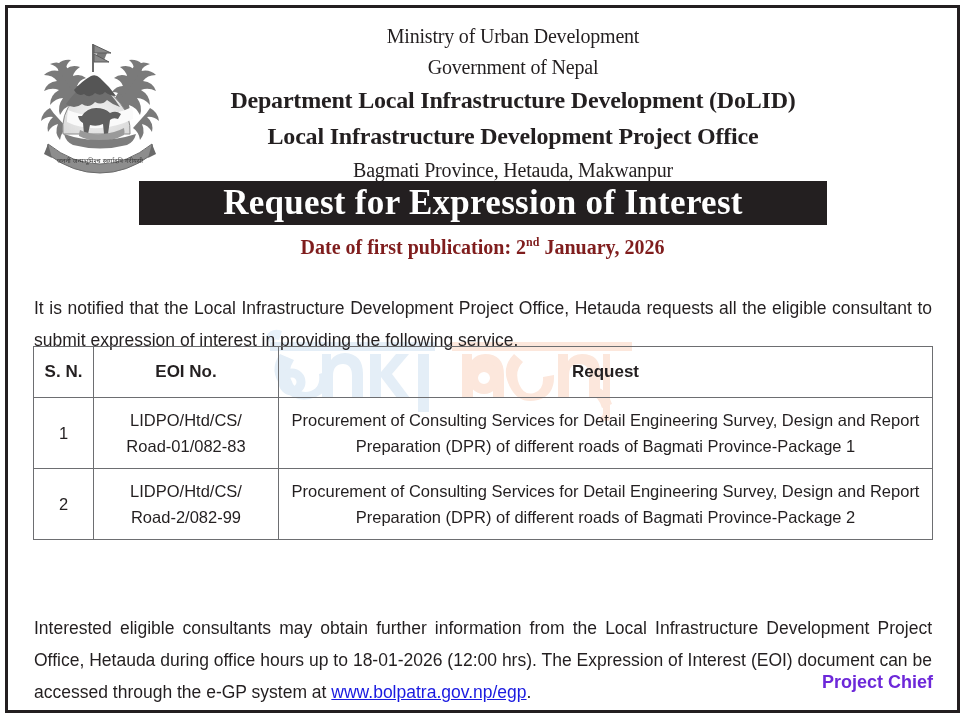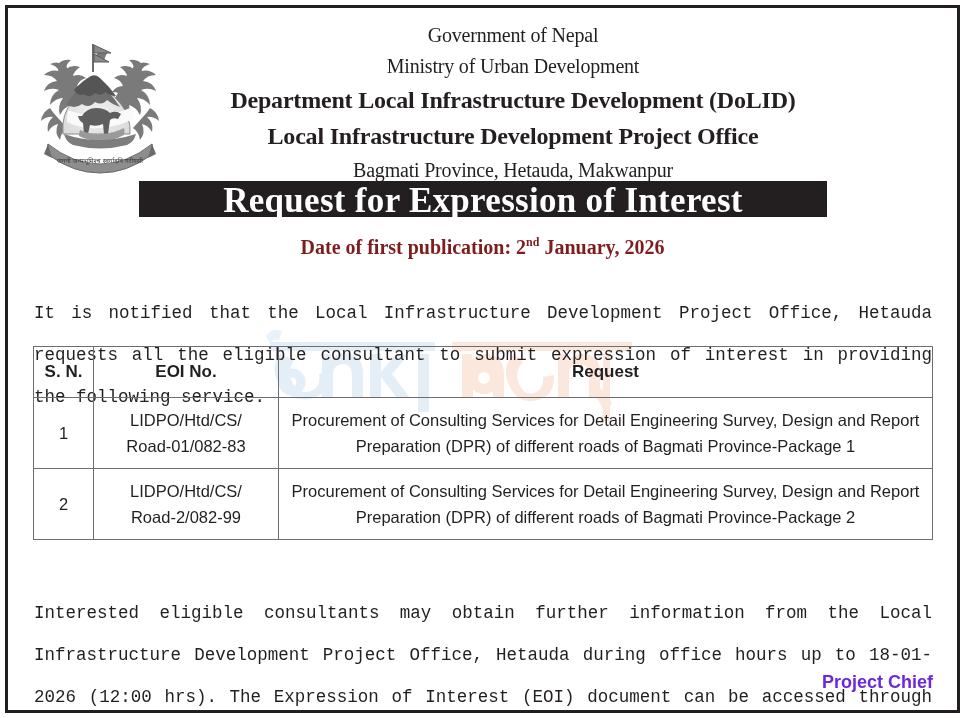--- a/index.html
+++ b/index.html
@@ -103,23 +103,24 @@
     font-size: 20px;
     line-height: 33px;
   }
 
   
   #title-band {
     position: absolute;
     left: 131px;
     top: 173px;
     width: 688px;
-    height: 36px;
+    height: 44px;
     background: #231f20;
     display: flex;
+    align-items: center;
     justify-content: center;
   }
   #title-text {
     font-family: "Liberation Serif", serif;
     font-weight: bold;
     font-size: 35px;
     color: #ffffff;
     letter-spacing: 0.3px;
     line-height: 40px;
   }
@@ -137,35 +138,35 @@
   }
   #pubdate sup {
     font-size: 12px;
     vertical-align: super;
     line-height: 0;
   }
 
   
   .body-para {
     position: absolute;
-    font-family: Liberation Mono, monospace;
+    font-family: Liberation Sans, sans-serif;
     font-size: 17.5px;
     color: #231f20;
-    line-height: 42px;
+    line-height: 32px;
     text-align: justify;
     text-justify: inter-word;
   }
   #intro-para {
     left: 26px;
     top: 266px;
     width: 898px;
   }
   #closing-para {
     left: 26px;
-    top: 566px;
+    top: 586px;
     width: 898px;
   }
   #closing-para .link {
     color: #1a1ae0;
     text-decoration: underline;
   }
 
   
   #eoi-table {
     position: absolute;
@@ -291,22 +292,22 @@
         <g>
           <path d="M18 110 q25 20 52 20 q27 0 52 -20 q2 6 -1 11 q-24 18 -51 18 q-27 0 -51 -18 q-3 -5 -1 -11 z" fill="#8d8d8d" stroke="#6a6a6a" stroke-width="1"></path>
           <path d="M18 110 l-4 10 l8 4 z" fill="#6a6a6a"></path>
           <path d="M122 110 l4 10 l-8 4 z" fill="#6a6a6a"></path>
           <text x="70" y="129" font-size="6.5" fill="#3a3a3a" text-anchor="middle" font-family="'DejaVu Sans', sans-serif">जननी जन्मभूमिश्च स्वर्गादपि गरीयसी</text>
         </g>
       </svg>
     </div>
 
     <div id="header-block">
+      <div class="hdr-line hdr-ministry">Ministry of Urban Development</div>
       <div class="hdr-line hdr-gov">Government of Nepal</div>
-      <div class="hdr-line hdr-ministry">Ministry of Urban Development</div>
       <div class="hdr-line hdr-dept">Department Local Infrastructure Development (DoLID)</div>
       <div class="hdr-line hdr-office">Local Infrastructure Development Project Office</div>
       <div class="hdr-line hdr-place">Bagmati Province, Hetauda, Makwanpur</div>
     </div>
 
     <div id="title-band">
       <span id="title-text">Request for Expression of Interest</span>
     </div>
 
     <div id="pubdate">

